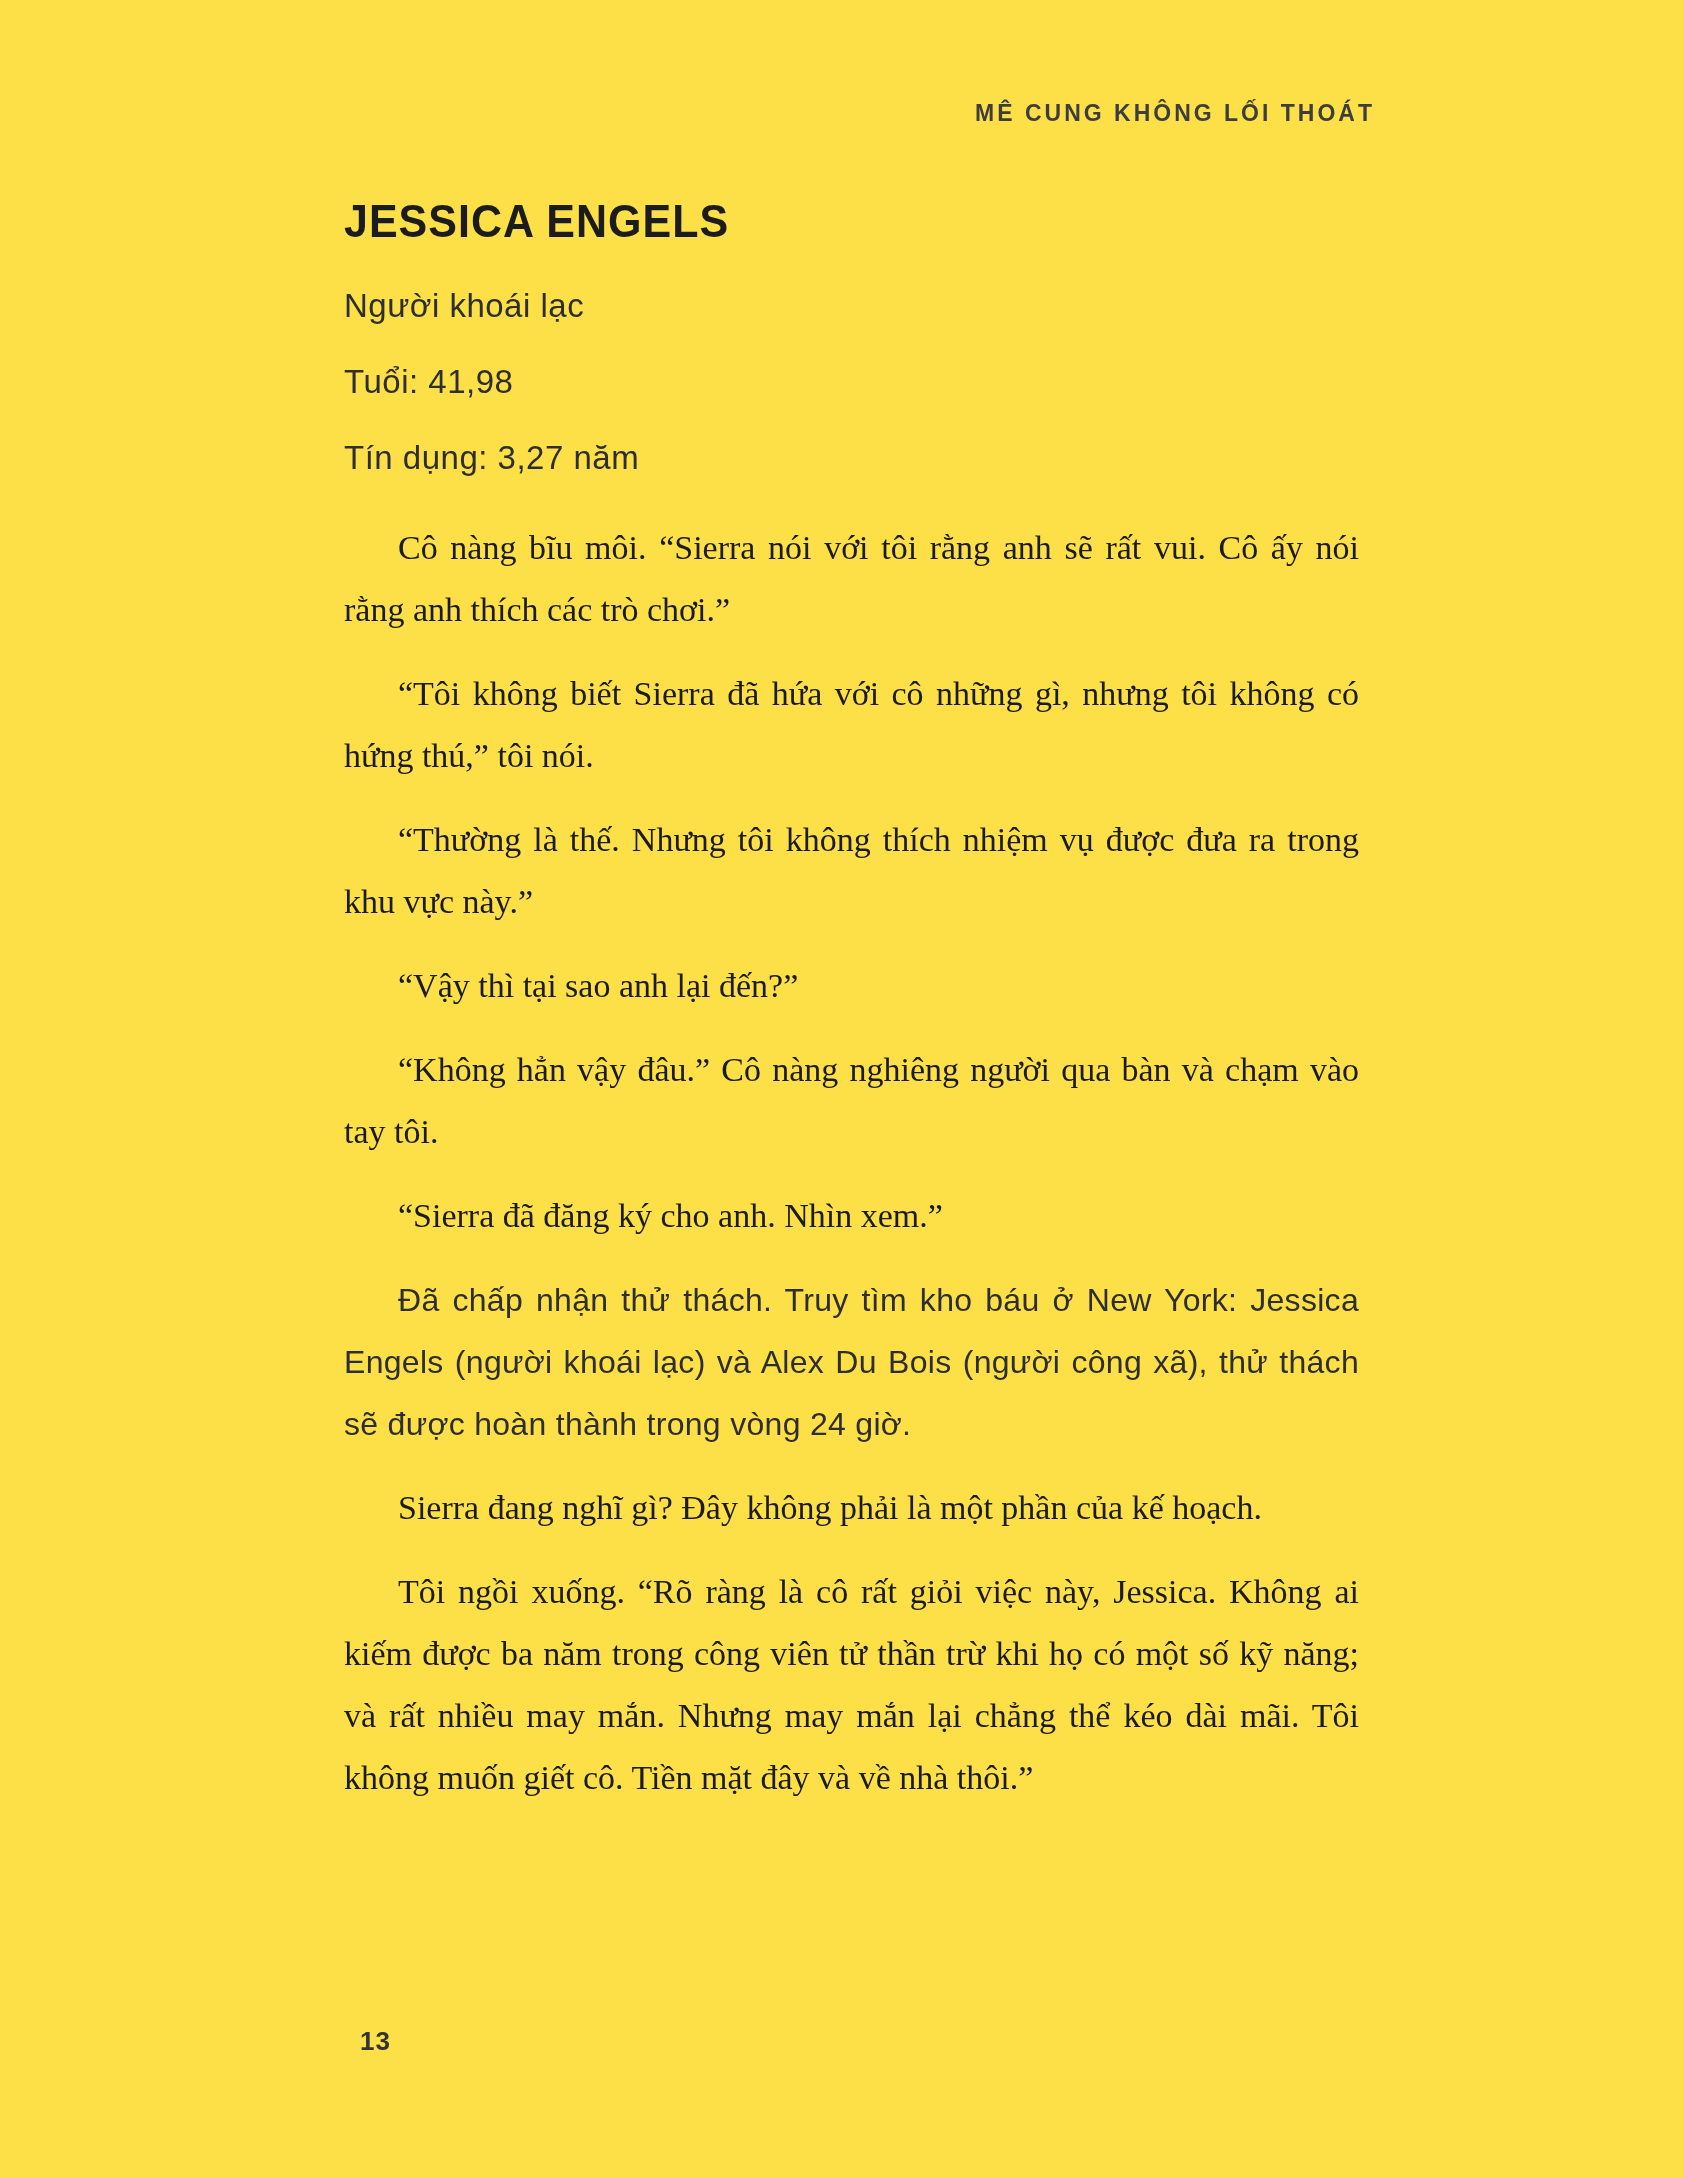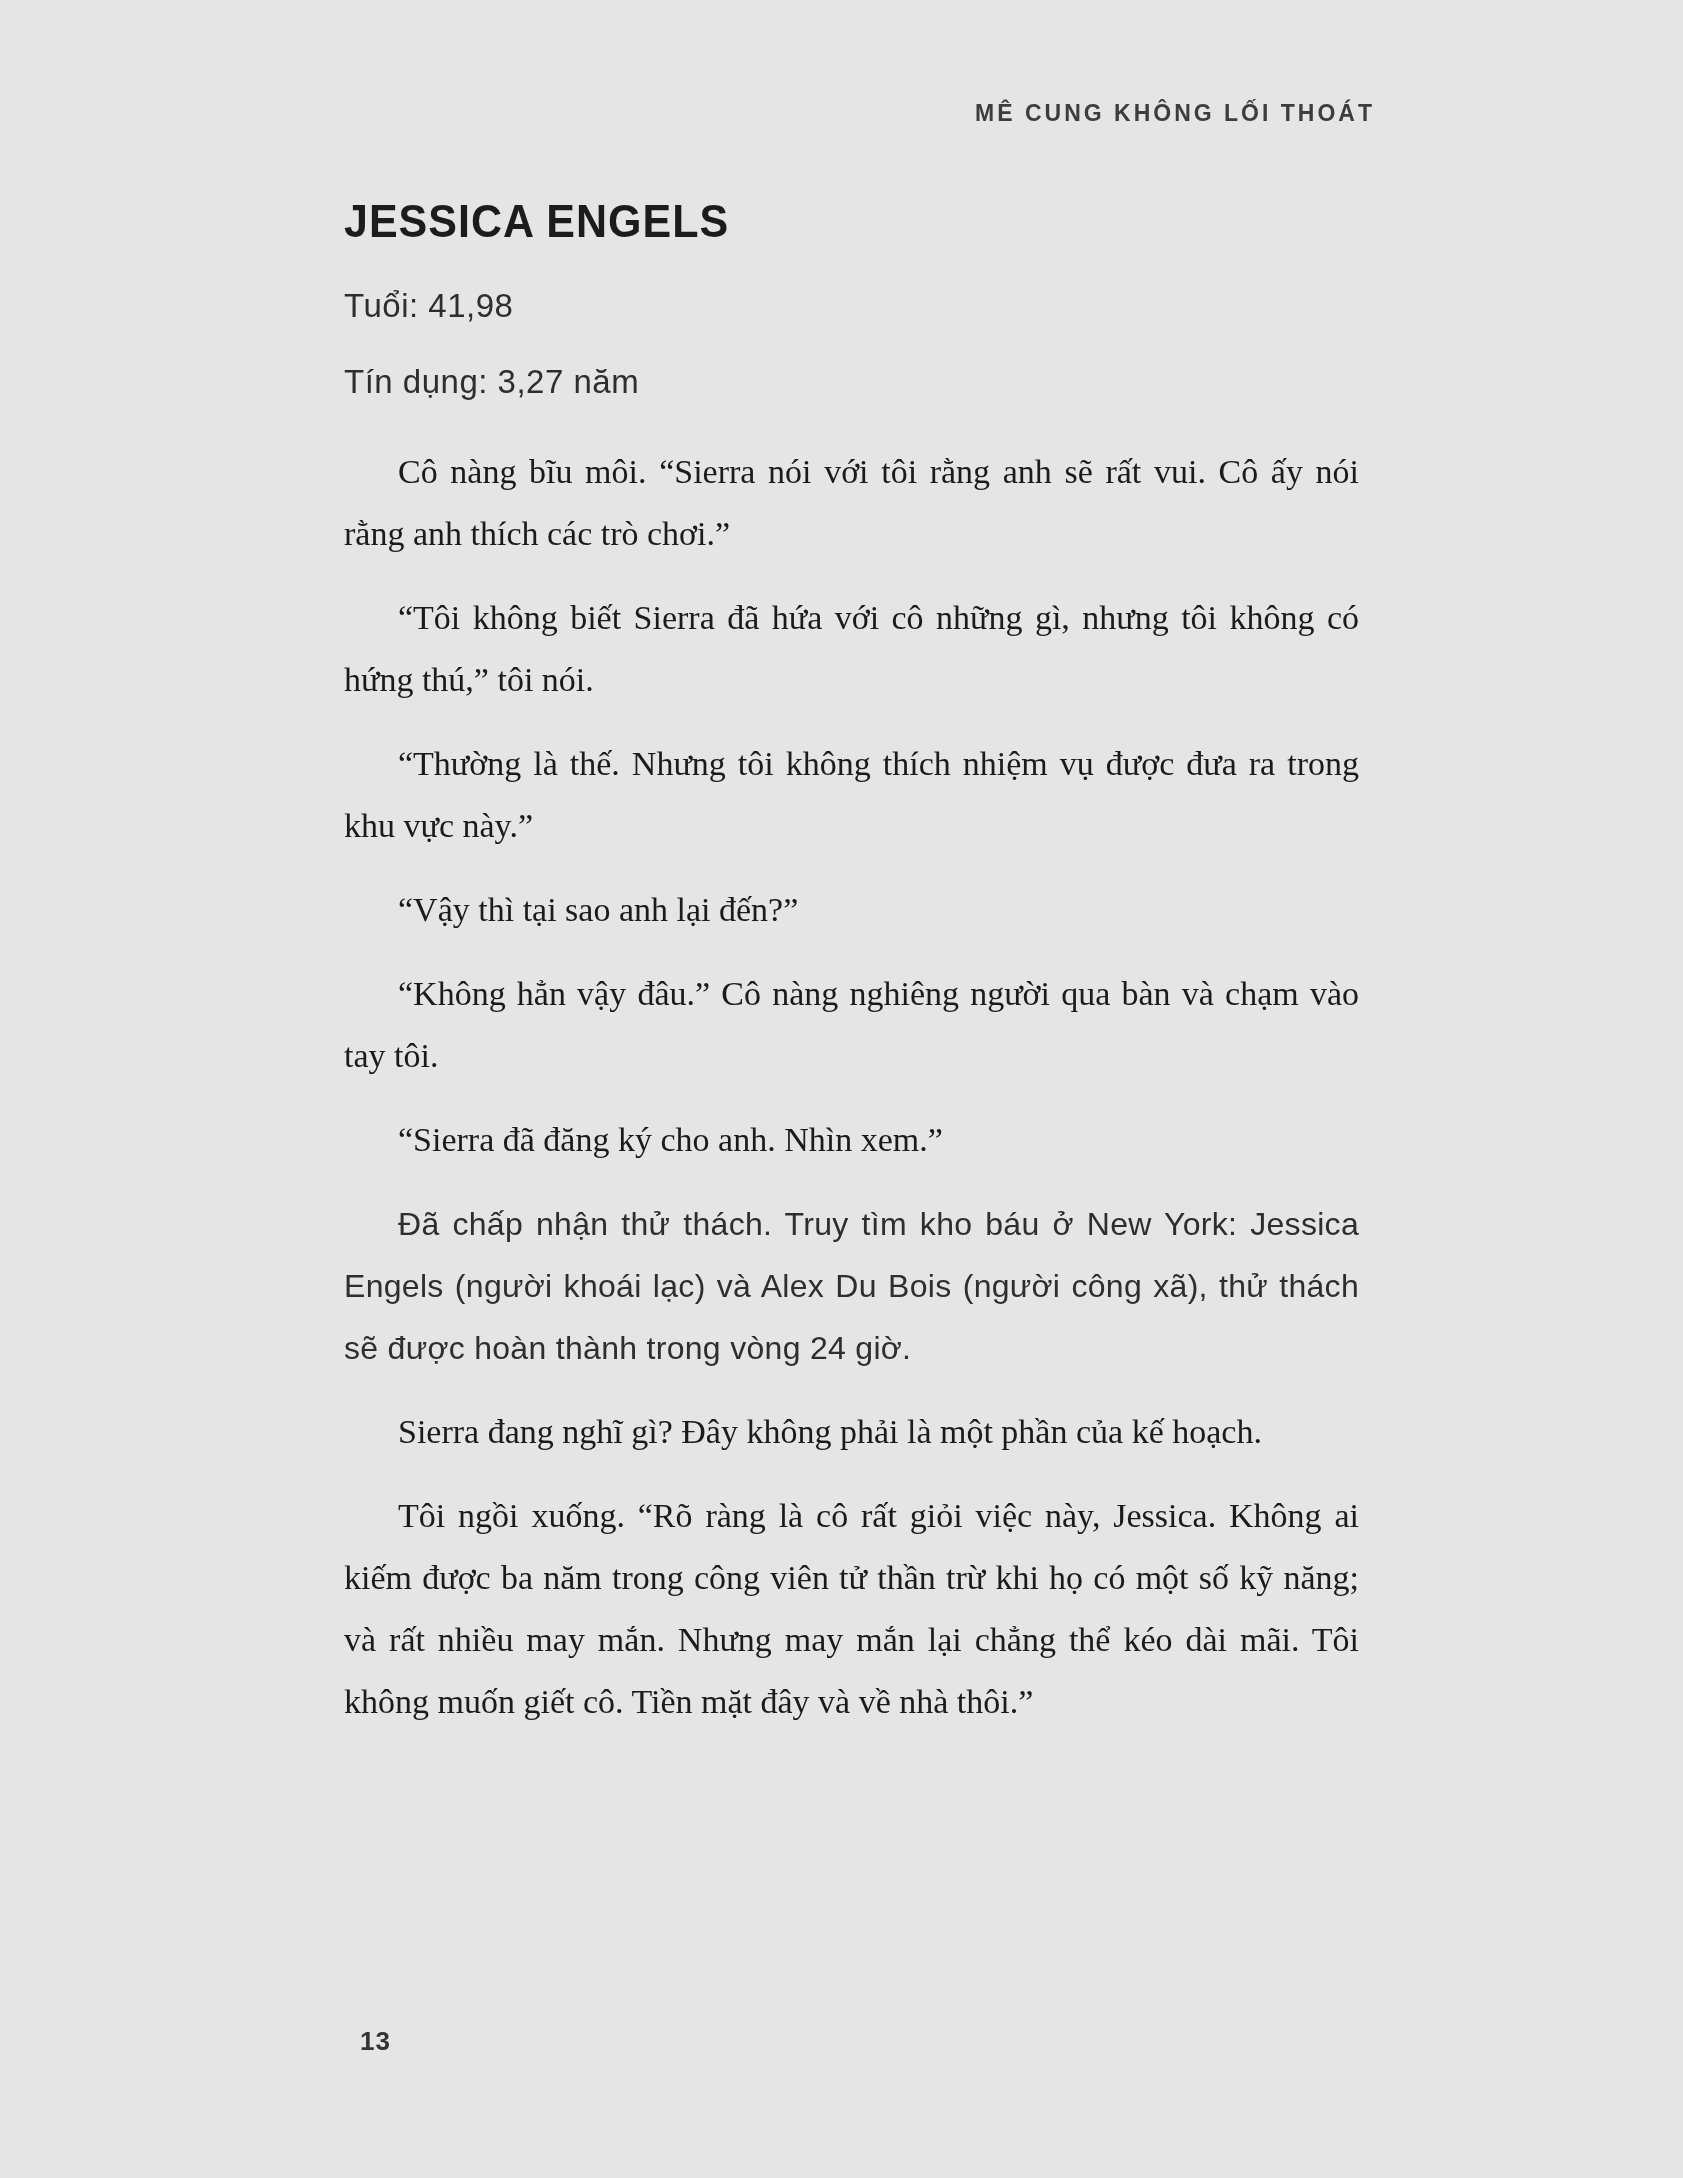--- a/index.html
+++ b/index.html
@@ -4,21 +4,21 @@
 <style>
   html, body {
     margin: 0;
     padding: 0;
     background: #ffffff;
   }
   .page {
     position: relative;
     width: 1683px;
     height: 2178px;
-    background: #e5e5e5;
+    background: #fde047;
     overflow: hidden;
     font-family: "Liberation Serif", serif;
   }
   .running-header {
     position: absolute;
     top: 99px;
     left: 360px;
     width: 1015px;
     text-align: right;
     font-family: "Liberation Sans", sans-serif;
@@ -92,20 +92,21 @@
 
 <div class="page">
 
   <div class="running-header">MÊ CUNG KHÔNG LỐI THOÁT</div>
 
   <div class="content">
 
     <h1 class="chapter-heading">JESSICA ENGELS</h1>
 
     <div class="stats">
+        <div class="stat-line">Người khoái lạc</div>
         <div class="stat-line">Tuổi: 41,98</div>
         <div class="stat-line">Tín dụng: 3,27 năm</div>
       </div>
 
     <div>
         <p class="para serif">Cô nàng bĩu môi. “Sierra nói với tôi rằng anh sẽ rất vui. Cô ấy nói rằng anh thích các trò chơi.”</p>
         <p class="para serif">“Tôi không biết Sierra đã hứa với cô những gì, nhưng tôi không có hứng thú,” tôi nói.</p>
         <p class="para serif">“Thường là thế. Nhưng tôi không thích nhiệm vụ được đưa ra trong khu vực này.”</p>
         <p class="para serif">“Vậy thì tại sao anh lại đến?”</p>
         <p class="para serif">“Không hẳn vậy đâu.” Cô nàng nghiêng người qua bàn và chạm vào tay tôi.</p>

